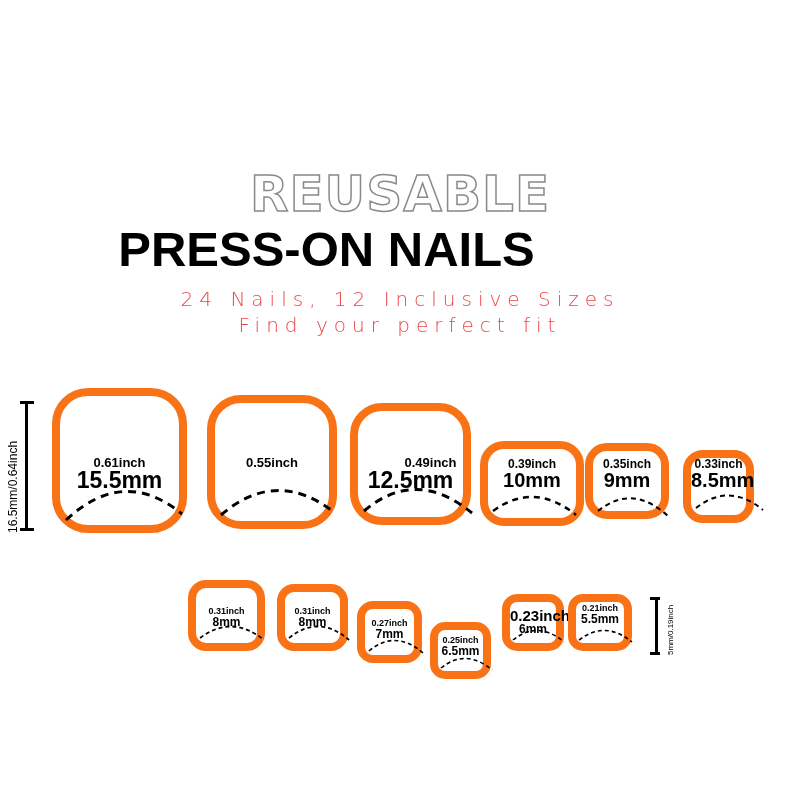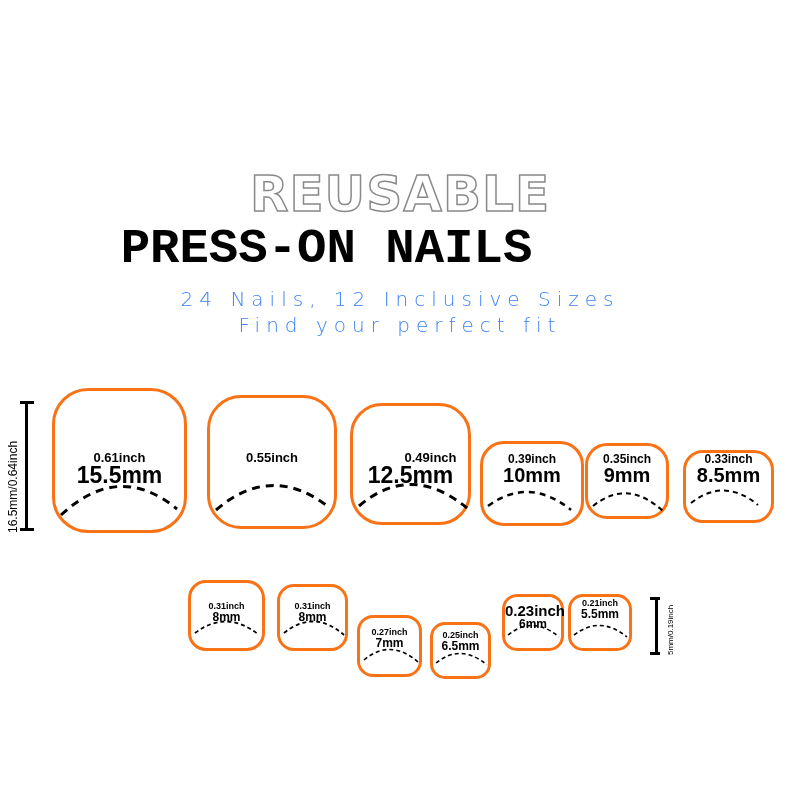--- a/index.html
+++ b/index.html
@@ -9,34 +9,34 @@
       font-family: "Liberation Sans", sans-serif;
     }
     .title-outline {
       position: absolute; left: 0; top: 164px; width: 800px; text-align: center;
       font-family: "DejaVu Sans", sans-serif; font-weight: bold;
       font-size: 50px; letter-spacing: 1px; line-height: 60px;
       color: #ffffff; -webkit-text-stroke: 1.5px #8a8a8a;
     }
     .title-main {
       position: absolute; left: 0; top: 220px; width: 653px; text-align: center;
-      font-family: Liberation Mono, monospace; font-weight: bold;
+      font-family: Liberation Sans, sans-serif; font-weight: bold;
       font-size: 49px; line-height: 58px; color: #000; letter-spacing: 0px;
     }
     .subtitle {
       position: absolute; left: 0; width: 800px; text-align: center;
       font-family: "DejaVu Sans", sans-serif; font-weight: 300;
-      font-size: 20px; letter-spacing: 6px; color: #3b82f6; line-height: 24px;
+      font-size: 20px; letter-spacing: 6px; color: #ef4444; line-height: 24px;
     }
     .sub1 { top: 287px; }
     .sub2 { top: 313px; }
 
     .nail {
       position: absolute; box-sizing: border-box;
-      border: 3px solid #f97316; background: #fff;
+      border: 8px solid #f97316; background: #fff;
       border-radius: 28%;
     }
     .nail .labels {
       position: absolute; left: 0; right: 0; text-align: center; color: #000;
     }
     .nail .inch { display: block; font-weight: bold; line-height: 1; }
     .nail .mm { display: block; font-weight: bold; line-height: 1; }
     .nail svg { position: absolute; left: 0; top: 0; }
 
     .ruler {
@@ -112,21 +112,21 @@
 <div class="nail" style="left:585px; top:443px; width:84px; height:76px; border-radius:22px;">
   <svg width="78" height="79">
       <path d="M5 60 Q 40 32 76 66" fill="none" stroke="#000" stroke-width="2" stroke-dasharray="5 4"></path>
     </svg>
   <div class="labels" style="top:7px;">
     <span class="inch" style="font-size:12px;">0.35inch</span>
     <span class="mm" style="font-size:20px;">9mm</span>
   </div>
 </div>
 
-<div class="nail" style="left:683px; top:450px; width:91px; height:73px; border-radius:20px;">
+<div class="nail" style="left:683px; top:450px; width:71px; height:73px; border-radius:20px;">
   <svg width="75" height="67">
       <path d="M5 50 Q 38 24 72 52" fill="none" stroke="#000" stroke-width="2" stroke-dasharray="5 4"></path>
     </svg>
   <div class="labels" style="top:0px;">
     <span class="inch" style="font-size:12px;">0.33inch</span>
     <span class="mm" style="font-size:20px;">8.5mm</span>
   </div>
 </div>
 
 <div class="nail" style="left:188px; top:580px; width:77px; height:71px; border-radius:18px;">
@@ -142,21 +142,21 @@
 <div class="nail" style="left:277px; top:584px; width:71px; height:67px; border-radius:17px;">
   <svg width="65" height="61">
       <path d="M4 46 Q 34 22 64 48" fill="none" stroke="#000" stroke-width="1.8" stroke-dasharray="4 3"></path>
     </svg>
   <div class="labels" style="top:15px;">
     <span class="inch" style="font-size:9px;">0.31inch</span>
     <span class="mm" style="font-size:12px;">8mm</span>
   </div>
 </div>
 
-<div class="nail" style="left:357px; top:615px; width:65px; height:62px; border-radius:16px;">
+<div class="nail" style="left:357px; top:601px; width:65px; height:62px; border-radius:16px;">
   <svg width="59" height="56">
       <path d="M4 42 Q 30 20 58 44" fill="none" stroke="#000" stroke-width="1.6" stroke-dasharray="4 3"></path>
     </svg>
   <div class="labels" style="top:10px;">
     <span class="inch" style="font-size:9px;">0.27inch</span>
     <span class="mm" style="font-size:12px;">7mm</span>
   </div>
 </div>
 
 <div class="nail" style="left:430px; top:594px; width:61px; height:57px; border-radius:15px;margin-top:28px;">

